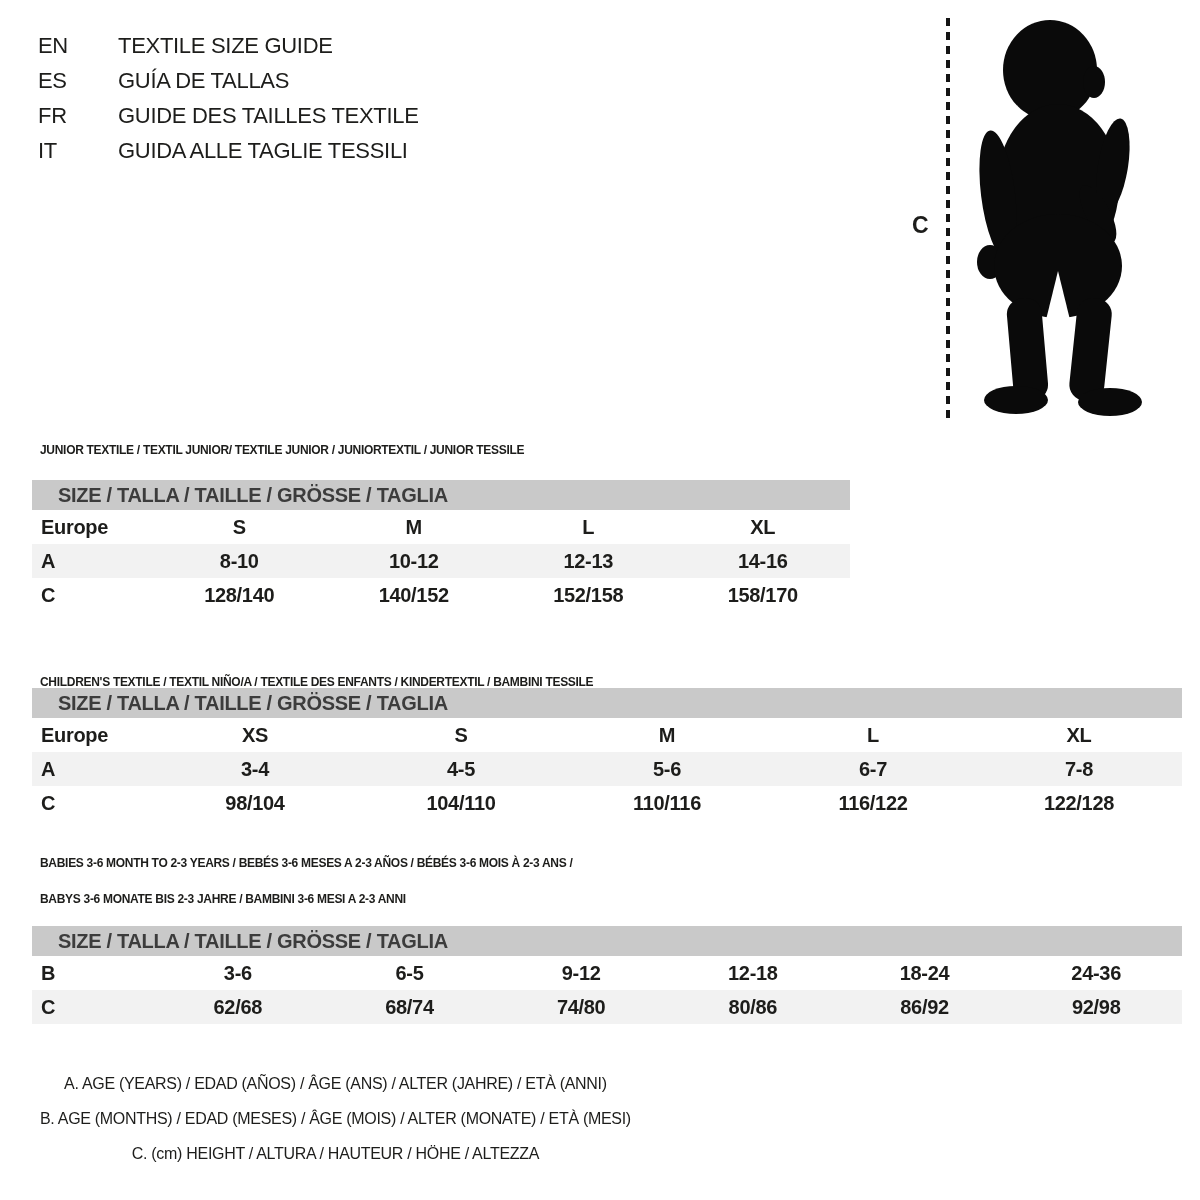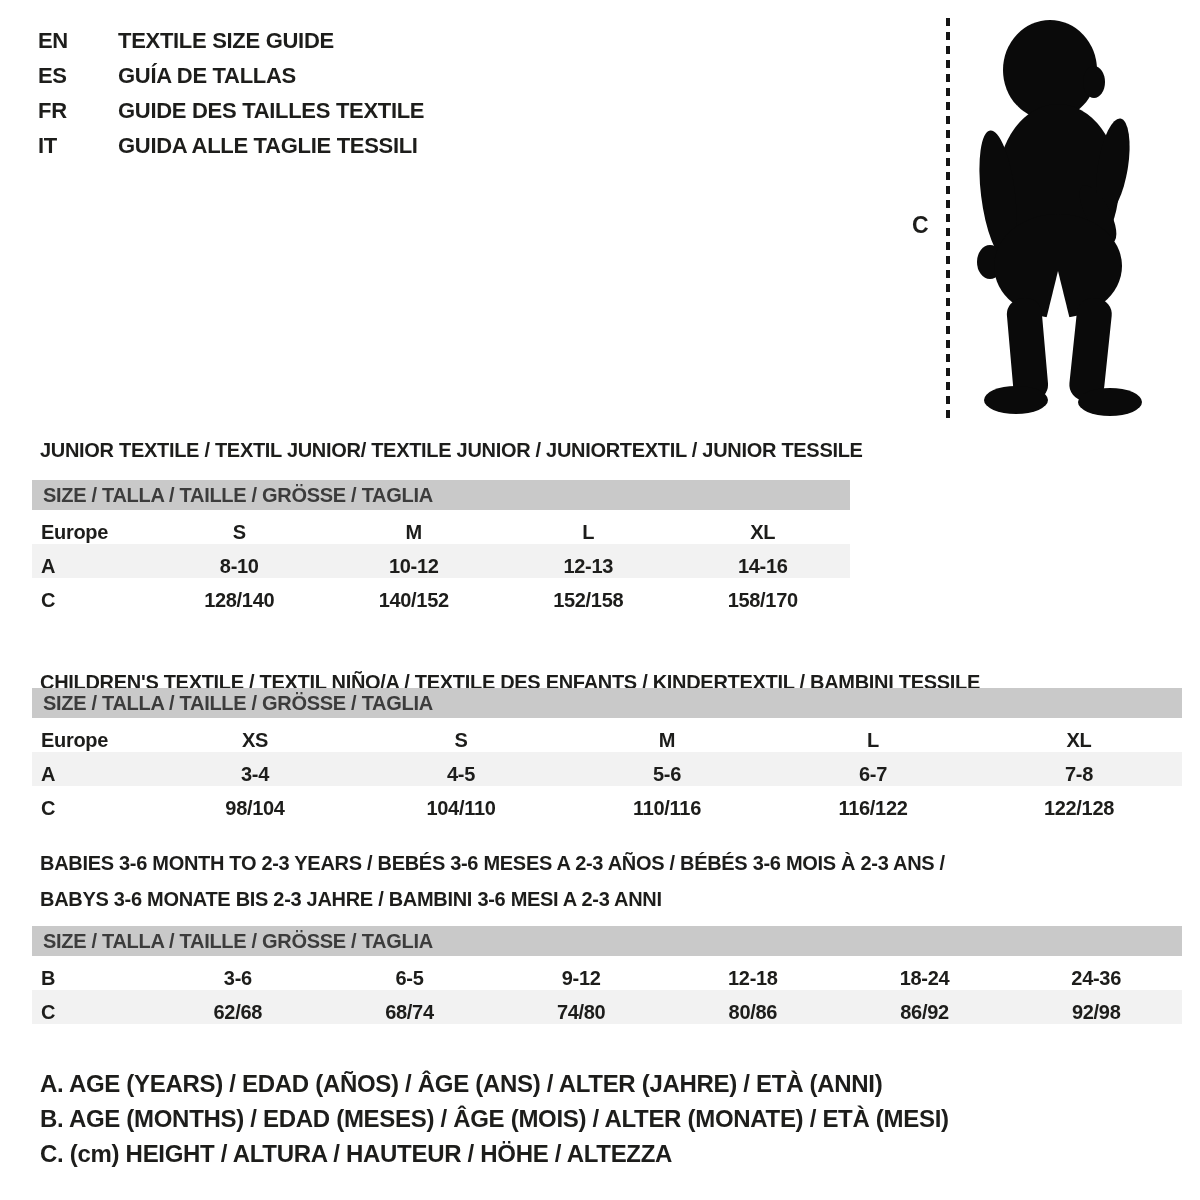--- a/index.html
+++ b/index.html
@@ -15,85 +15,87 @@
     font-family: "Liberation Sans", sans-serif;
     color: #1d1d1b;
     overflow: hidden;
   }
   .abs { position: absolute; }
 
   
   .lang-row {
     display: flex;
     height: 35px;
+    align-items: center;
     font-size: 22px;
-    font-weight: 700;
+    font-weight: 400;
     letter-spacing: -0.3px;
   }
   .lang-code { width: 80px; }
   .lang-title { white-space: nowrap; }
 
   
   .dash-line {
     width: 4px;
     background-image: repeating-linear-gradient(to bottom, #141414 0 8px, transparent 8px 14px);
   }
   .c-label {
     font-size: 23px;
     font-weight: 700;
   }
 
   
   .sec-title {
-    font-size: 20px;
+    font-size: 12px;
     font-weight: 700;
     letter-spacing: -0.3px;
     white-space: nowrap;
     line-height: 36px;
   }
 
   
   .size-bar {
     height: 30px;
     line-height: 30px;
-    padding-left: 11px;
+    padding-left: 26px;
     background: var(--header_bar_bg, #c9c9c9);
     color: #3c3c3c;
     font-size: 20px;
     font-weight: 700;
     letter-spacing: -0.3px;
     box-sizing: border-box;
   }
   .tbl-row {
     display: flex;
     height: 34px;
-    align-items: flex-end;
+    align-items: center;
     font-size: 20px;
     font-weight: 700;
     letter-spacing: -0.3px;
   }
   .row-label {
     width: 120px;
     padding-left: 9px;
     box-sizing: border-box;
   }
   .cellc {
     flex: 1;
     text-align: center;
   }
   .shaded { background: var(--shaded_row_bg, #f2f2f2); }
 
   
   .note-line {
-    font-size: 24px;
-    font-weight: 700;
+    font-size: 16px;
+    font-weight: 400;
     letter-spacing: -0.3px;
     height: 35px;
     line-height: 35px;
     white-space: nowrap;
+    text-align: center;
   }
 </style>
 </head>
 <body>
 
 <div id="page">
 
   <div class="abs" style="left:38px; top:28px;">
     <div class="lang-row">
       <span class="lang-code">EN</span>

